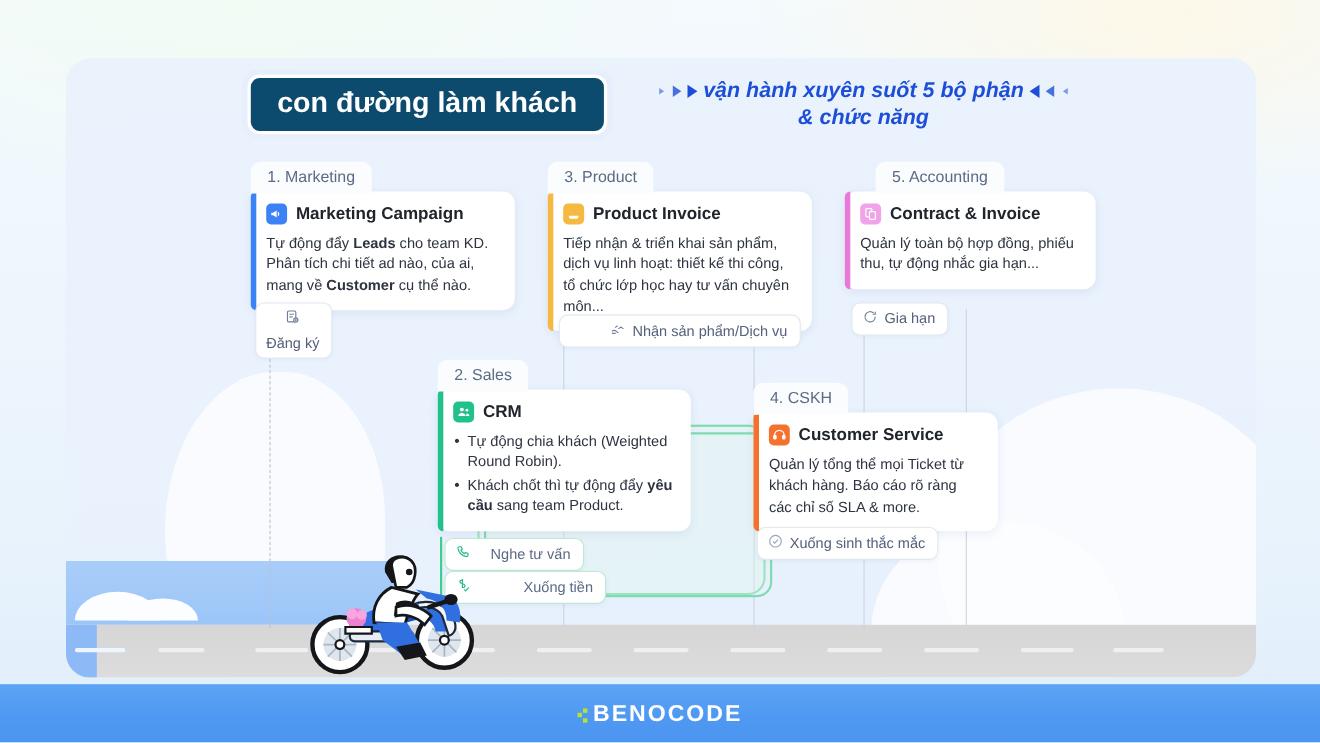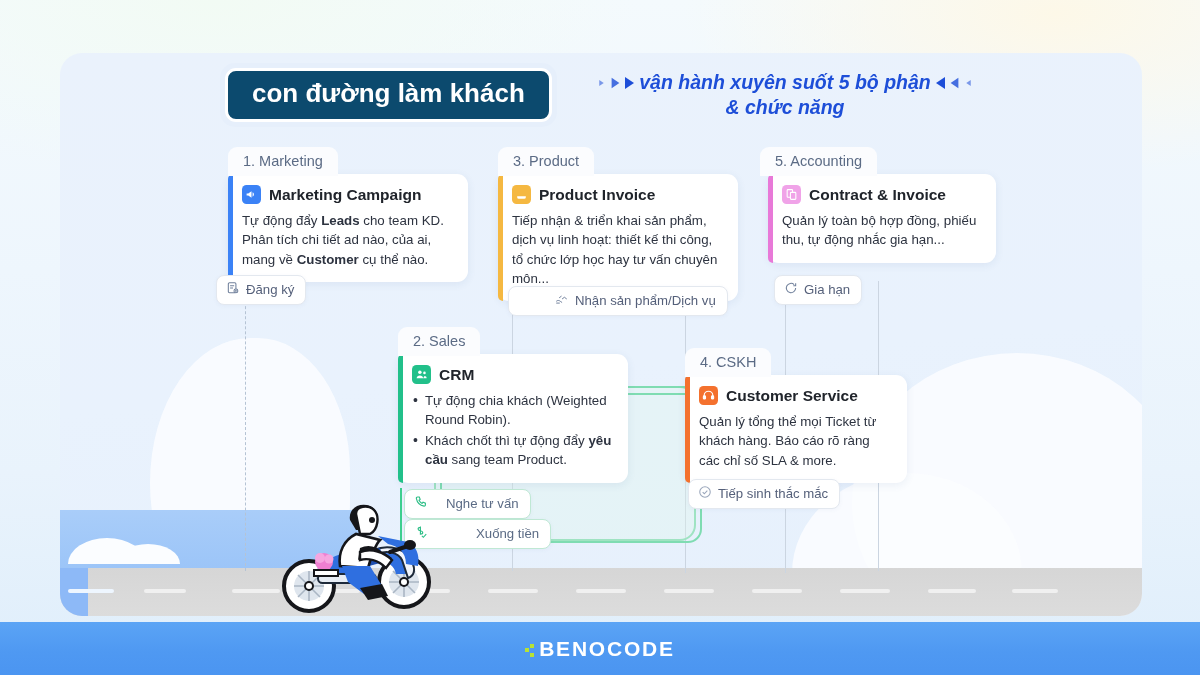--- a/index.html
+++ b/index.html
@@ -244,21 +244,21 @@
     <div class="card-head">
       <span class="card-icon" style="background:#3b82f6;">
         <svg width="13" height="13" viewBox="0 0 24 24" fill="#fff">
             <path d="M3 10v4h3l6 4V6L6 10H3zm13.5 2a4.5 4.5 0 0 0-2.5-4v8a4.5 4.5 0 0 0 2.5-4z"></path>
           </svg>
       </span>
       <span class="card-title">Marketing Campaign</span>
     </div>
     <div class="card-body" id="body-marketing">Tự động đẩy <b>Leads</b> cho team KD. Phân tích chi tiết ad nào, của ai, mang về <b>Customer</b> cụ thể nào.</div>
   </div>
-  <div class="chip" style="left:156px; top:222px;">
+  <div class="chip" style="left:172px; top:222px;flex-direction:column;">
     <span>
       <svg width="14" height="14" viewBox="0 0 24 24" fill="none" stroke="#70809b" stroke-width="1.8">
         <rect x="4" y="3" width="13" height="17" rx="2"></rect>
           <path d="M7 8h7M7 12h5"></path>
           <circle cx="17" cy="17" r="3.3" fill="#fff"></circle>
           <path d="M17 15.5v3M15.5 17h3" stroke-width="1.6"></path>
       </svg>
     </span>
     <span>Đăng ký</span>
   </div>
@@ -279,21 +279,21 @@
   <div class="chip" style="left:448px; top:233px;padding-left:45px;">
     <span>
       <svg width="15" height="14" viewBox="0 0 24 24" fill="none" stroke="#70809b" stroke-width="1.7">
         <path d="M3 16c2-2 5-2 7 0l3 2M13 12l4-3 4 3M8 10l4-3"></path>
           <path d="M3 19h6"></path>
       </svg>
     </span>
     <span>Nhận sản phẩm/Dịch vụ</span>
   </div>
 
-  <div class="stage-tab" style="left:700px; top:94px;">5. Accounting</div>
+  <div class="stage-tab" style="left:736px; top:94px;">5. Accounting</div>
   <div class="card" style="left:708px; top:121px; width:228px;">
     <div class="bar" style="background:#e879d8;"></div>
     <div class="card-head">
       <span class="card-icon" style="background:#f0a3e8;">
         <svg width="13" height="13" viewBox="0 0 24 24" fill="none" stroke="#fff" stroke-width="2">
           <rect x="4" y="3" width="10" height="14" rx="1.5"></rect>
             <rect x="10" y="8" width="10" height="13" rx="1.5" fill="#f0a3e8"></rect>
         </svg>
       </span>
       <span class="card-title">Contract &amp; Invoice</span>
@@ -367,21 +367,21 @@
     </div>
     <div class="card-body" id="body-cskh">Quản lý tổng thể mọi Ticket từ khách hàng. Báo cáo rõ ràng các chỉ số SLA &amp; more.</div>
   </div>
   <div class="chip" style="left:628px; top:426px;">
     <span>
       <svg width="14" height="14" viewBox="0 0 24 24" fill="none" stroke="#9aa6bb" stroke-width="1.8">
         <circle cx="12" cy="12" r="9"></circle>
           <path d="M8 12.3l2.8 2.7L16 9.5"></path>
       </svg>
     </span>
-    <span>Tiếp sinh thắc mắc</span>
+    <span>Xuống sinh thắc mắc</span>
   </div>
 
   <svg id="scooter" viewBox="0 0 200 130">
     <g fill="none" stroke="#15161a" stroke-width="4">
       <circle cx="53" cy="96" r="25" fill="#fff"></circle>
       <circle cx="148" cy="92" r="25" fill="#fff"></circle>
     </g>
     <circle cx="53" cy="96" r="15" fill="#dfe6ee"></circle>
     <circle cx="148" cy="92" r="15" fill="#dfe6ee"></circle>
     <g stroke="#aab6c4" stroke-width="1.6">

